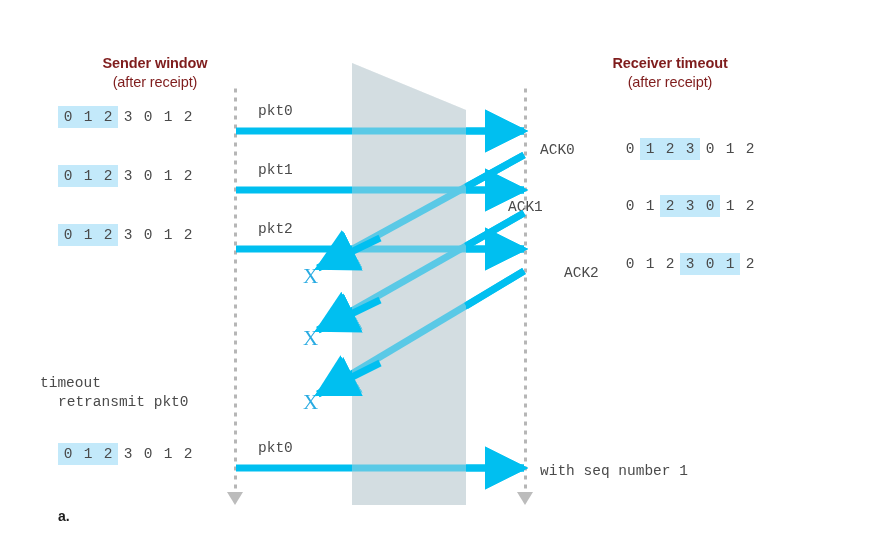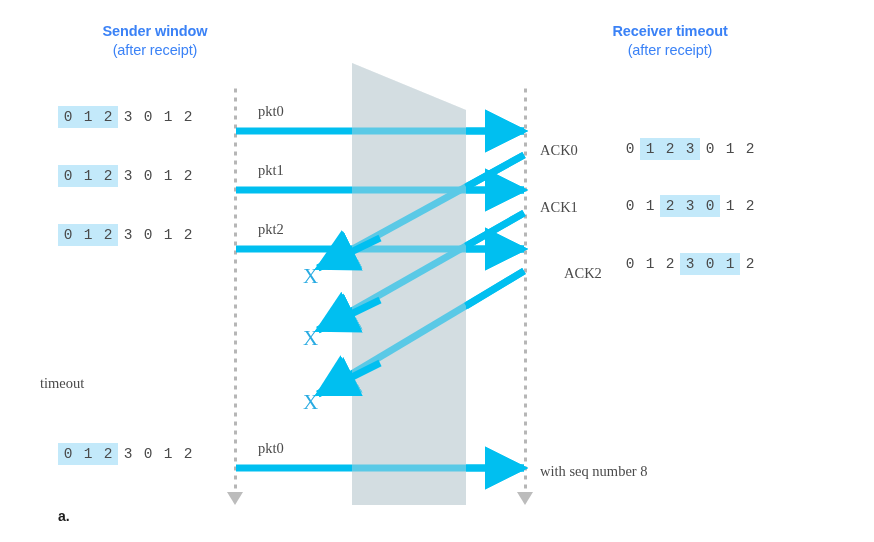--- a/index.html
+++ b/index.html
@@ -19,35 +19,36 @@
     height: 542px;
     background: #ffffff;
   }
   
   .col-title {
     position: absolute;
     text-align: center;
     font-family: "Liberation Sans", sans-serif;
     font-weight: bold;
     font-size: 14.5px;
-    color: #3b82f6;
+    color: #7f1d1d;
     line-height: 19px;
     letter-spacing: -0.1px;
+    margin-top: 32px;
   }
   .col-title .sub {
     display: block;
     font-weight: normal;
   }
   #sender-title { left: 40px;  top: 22px; width: 230px; }
   #receiver-title { left: 545px; top: 22px; width: 250px; }
 
   
   .mono {
     position: absolute;
-    font-family: Liberation Serif, serif;
+    font-family: Liberation Mono, monospace;
     font-size: 14.5px;
     color: #4a4a4a;
     white-space: pre;
     line-height: 20px;
   }
 
   
   .seqwin {
     position: absolute;
     height: 22px;
@@ -169,33 +170,34 @@
       <span class="cell">1</span>
       <span class="cell">2</span>
     </div>
 
   <div class="mono" style="left:258px; top:101px;">pkt0</div>
   <div class="mono" style="left:258px; top:160px;">pkt1</div>
   <div class="mono" style="left:258px; top:219px;">pkt2</div>
   <div class="mono" style="left:258px; top:438px;">pkt0</div>
 
   <div class="mono" style="left:40px; top:373px;">timeout</div>
+  <div class="mono" style="left:58px; top:392px;">retransmit pkt0</div>
 
   <div class="mono" style="left:540px; top:140px;">ACK0</div>
   <div class="seqwin" id="rw0" style="left:620px; top:138px;">
       <span class="cell">0</span>
       <span class="cell hl">1</span>
       <span class="cell hl">2</span>
       <span class="cell hl">3</span>
       <span class="cell">0</span>
       <span class="cell">1</span>
       <span class="cell">2</span>
     </div>
 
-  <div class="mono" style="left:540px; top:197px;">ACK1</div>
+  <div class="mono" style="left:508px; top:197px;">ACK1</div>
   <div class="seqwin" id="rw1" style="left:620px; top:195px;">
       <span class="cell">0</span>
       <span class="cell">1</span>
       <span class="cell hl">2</span>
       <span class="cell hl">3</span>
       <span class="cell hl">0</span>
       <span class="cell">1</span>
       <span class="cell">2</span>
     </div>
 
@@ -203,21 +205,21 @@
   <div class="seqwin" id="rw2" style="left:620px; top:253px;">
       <span class="cell">0</span>
       <span class="cell">1</span>
       <span class="cell">2</span>
       <span class="cell hl">3</span>
       <span class="cell hl">0</span>
       <span class="cell hl">1</span>
       <span class="cell">2</span>
     </div>
 
-  <div class="mono" style="left:540px; top:461px;">with seq number 8</div>
+  <div class="mono" style="left:540px; top:461px;">with seq number 1</div>
 
   <div class="xmark" style="left:303px; top:266px;">X</div>
   <div class="xmark" style="left:303px; top:328px;">X</div>
   <div class="xmark" style="left:303px; top:392px;">X</div>
 
   <div class="panel-label" style="left:58px; top:508px;">a.</div>
 
   <svg id="wire" viewBox="0 0 874 542">
     <defs>
       <marker id="ah" markerWidth="7" markerHeight="7" refX="5.6" refY="3.5" orient="auto" markerUnits="strokeWidth">

